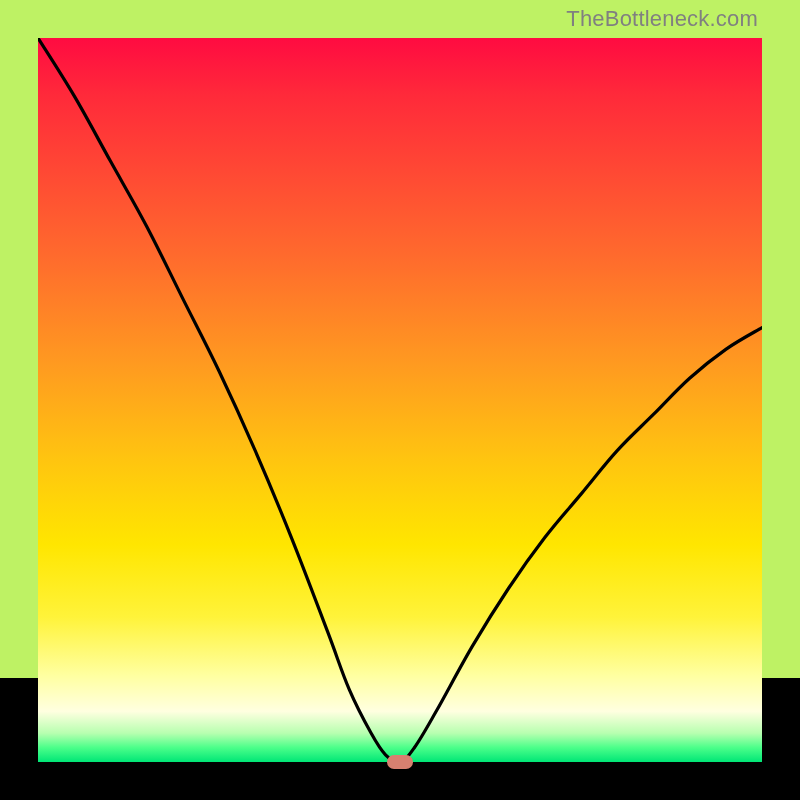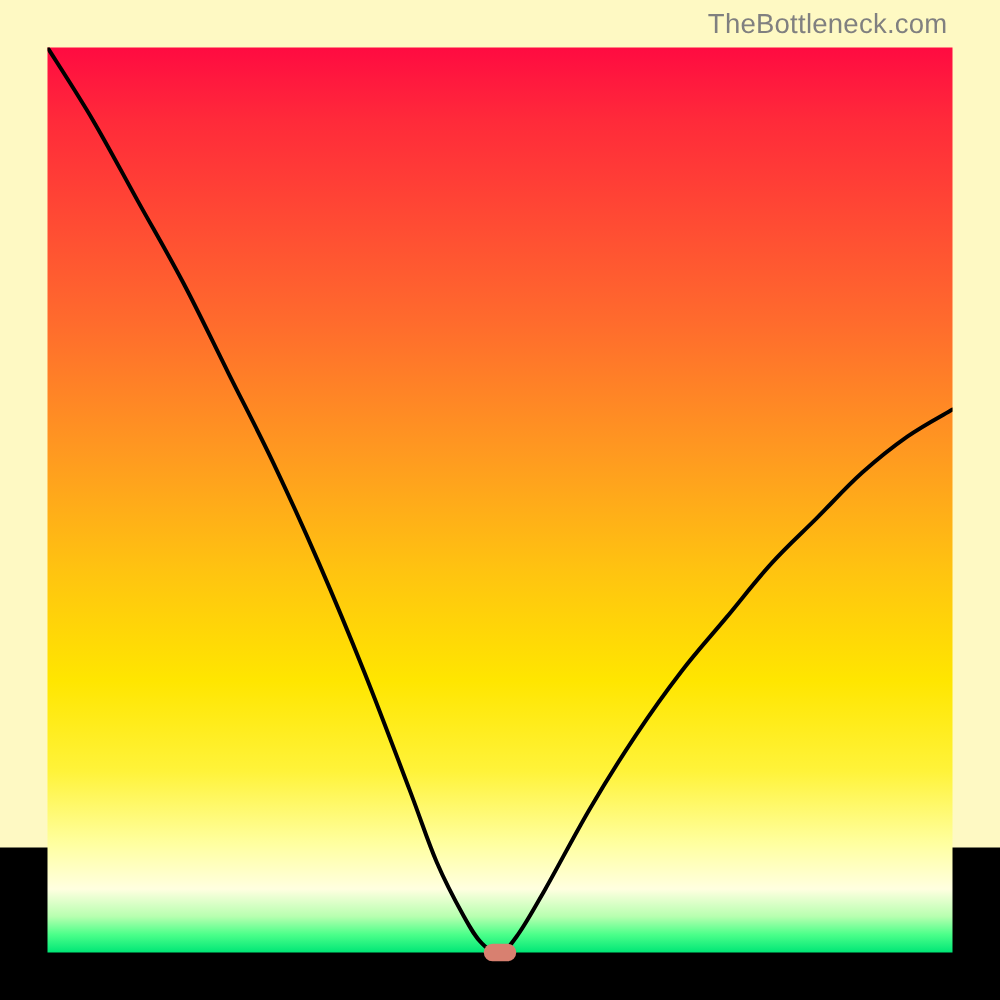--- a/index.html
+++ b/index.html
@@ -8,21 +8,21 @@
     width: 800px;
     height: 800px;
     background: #000;
     overflow: hidden;
     font-family: Arial, Helvetica, sans-serif;
   }
   .frame {
     position: relative;
     width: 800px;
     height: 678px;
-    background: #fef9c3;
+    background: #bef264;
   }
   .plot-area {
     position: absolute;
     left: 38px;
     top: 38px;
     width: 724px;
     height: 724px;
     
     background: linear-gradient(
       to bottom,

